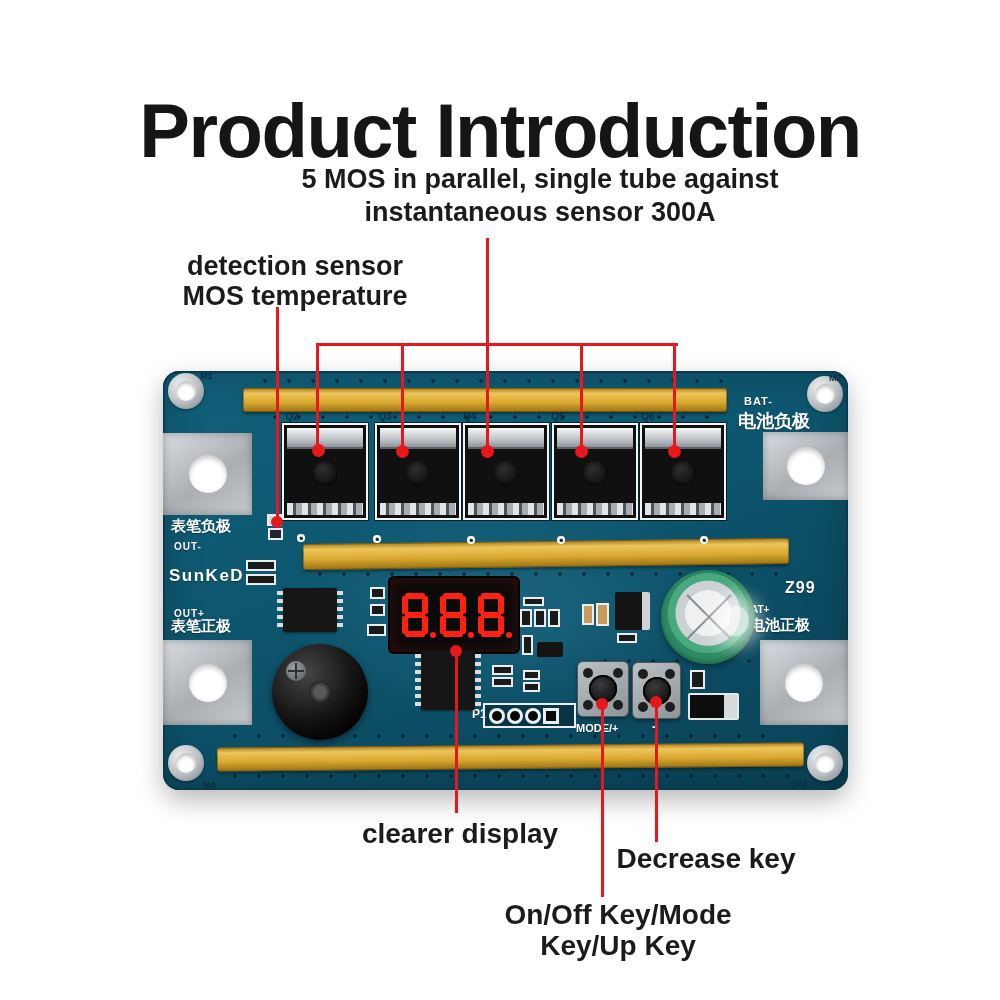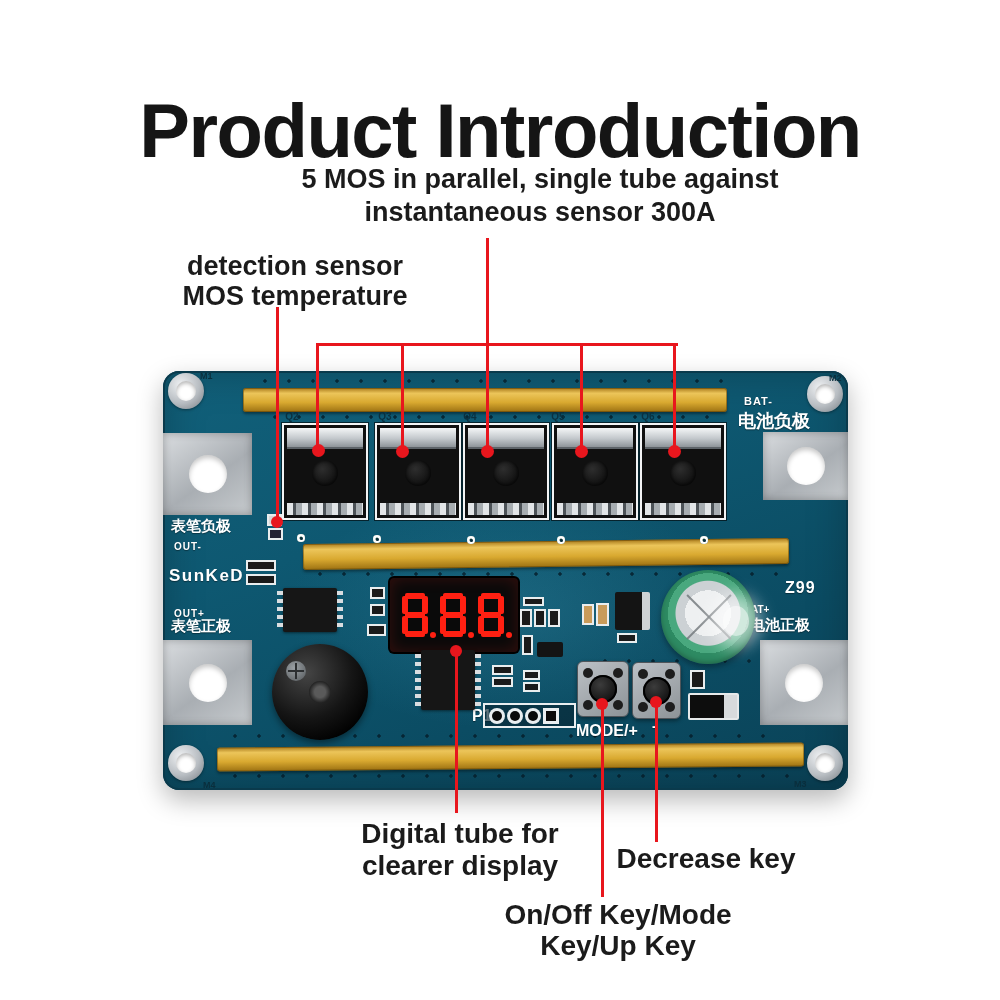--- a/index.html
+++ b/index.html
@@ -92,21 +92,20 @@
 
 <div class="callout" style="left:90px;top:163px;width:900px;font-size:27px;line-height:33px;">
   <span style="display:block">5 MOS in parallel, single tube against</span>
   <span style="display:block">instantaneous sensor 300A</span>
 </div>
 <div class="callout" style="left:145px;top:251px;width:300px;font-size:27px;line-height:30px;">
   <span style="display:block">detection sensor</span>
   <span style="display:block">MOS temperature</span>
 </div>
 <div class="callout" style="left:310px;top:818px;width:300px;font-size:28px;line-height:32px;">
-  <span style="display:block">Digital tube for</span>
   <span style="display:block">clearer display</span>
 </div>
 <div class="callout" style="left:468px;top:899px;width:300px;font-size:28px;line-height:31px;">
   <span style="display:block">On/Off Key/Mode</span>
   <span style="display:block">Key/Up Key</span>
 </div>
 <div class="callout" style="left:596px;top:843px;width:220px;font-size:28px;">
   <span>Decrease key</span>
 </div>
 
@@ -205,23 +204,23 @@
   <span class="wlab" style="left:581px;top:24px;font-size:11px;letter-spacing:1px;">BAT-</span>
   <span class="wlab" style="left:575px;top:38px;font-size:18px;">电池负极</span>
   <span class="wlab" style="left:8px;top:146px;font-size:15px;">表笔负极</span>
   <span class="wlab" style="left:11px;top:170px;font-size:10px;letter-spacing:1px;">OUT-</span>
   <span class="wlab" style="left:6px;top:195px;font-size:17px;letter-spacing:1.5px;">SunKeD</span>
   <span class="wlab" style="left:11px;top:237px;font-size:10px;letter-spacing:1px;">OUT+</span>
   <span class="wlab" style="left:8px;top:246px;font-size:15px;">表笔正极</span>
   <span class="wlab" style="left:622px;top:208px;font-size:16px;letter-spacing:1px;">Z99</span>
   <span class="wlab" style="left:588px;top:233px;font-size:10px;">AT+</span>
   <span class="wlab" style="left:587px;top:245px;font-size:15px;">电池正极</span>
-  <span class="wlab" style="left:413px;top:351px;font-size:16px;">MODE/+</span>
+  <span class="wlab" style="left:413px;top:351px;font-size:11px;">MODE/+</span>
   <span class="wlab" style="left:489px;top:347px;font-size:14px;">-</span>
-  <span class="wlab" style="left:309px;top:336px;font-size:16px;">P1</span>
+  <span class="wlab" style="left:309px;top:336px;font-size:12px;">P1</span>
 
   <div class="smd" style="left:104px;top:143px;width:15px;height:12px;background:#d8d8d8;"></div>
   <div class="smd" style="left:105px;top:157px;width:15px;height:12px;background:#223;"></div>
 
   <div id="display">
     <span class="sr">8.8.8.</span>
     <svg class="seg7" width="128" height="74" viewBox="0 0 128 74">
       <g fill="#ff2012">
         <g transform="translate(12,15)">
           <rect x="3" y="0" width="20" height="6" rx="2"></rect>

